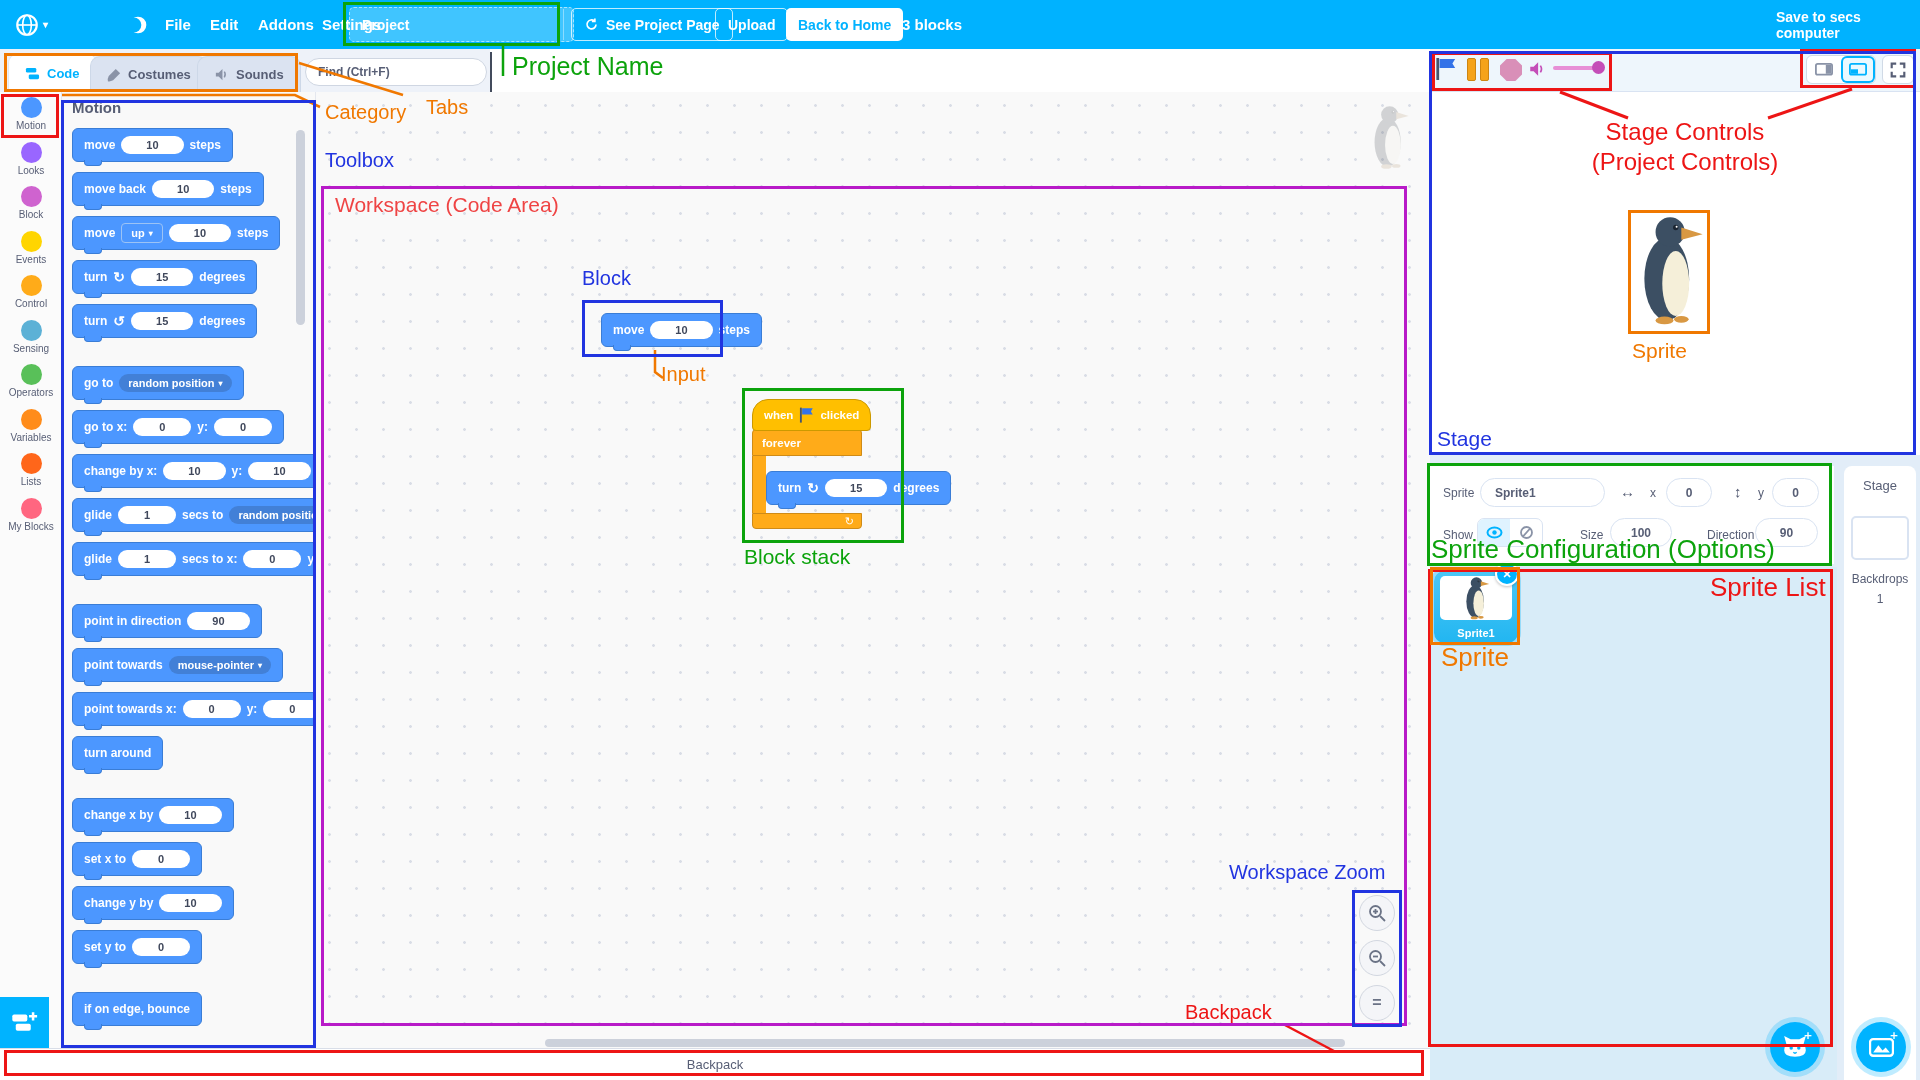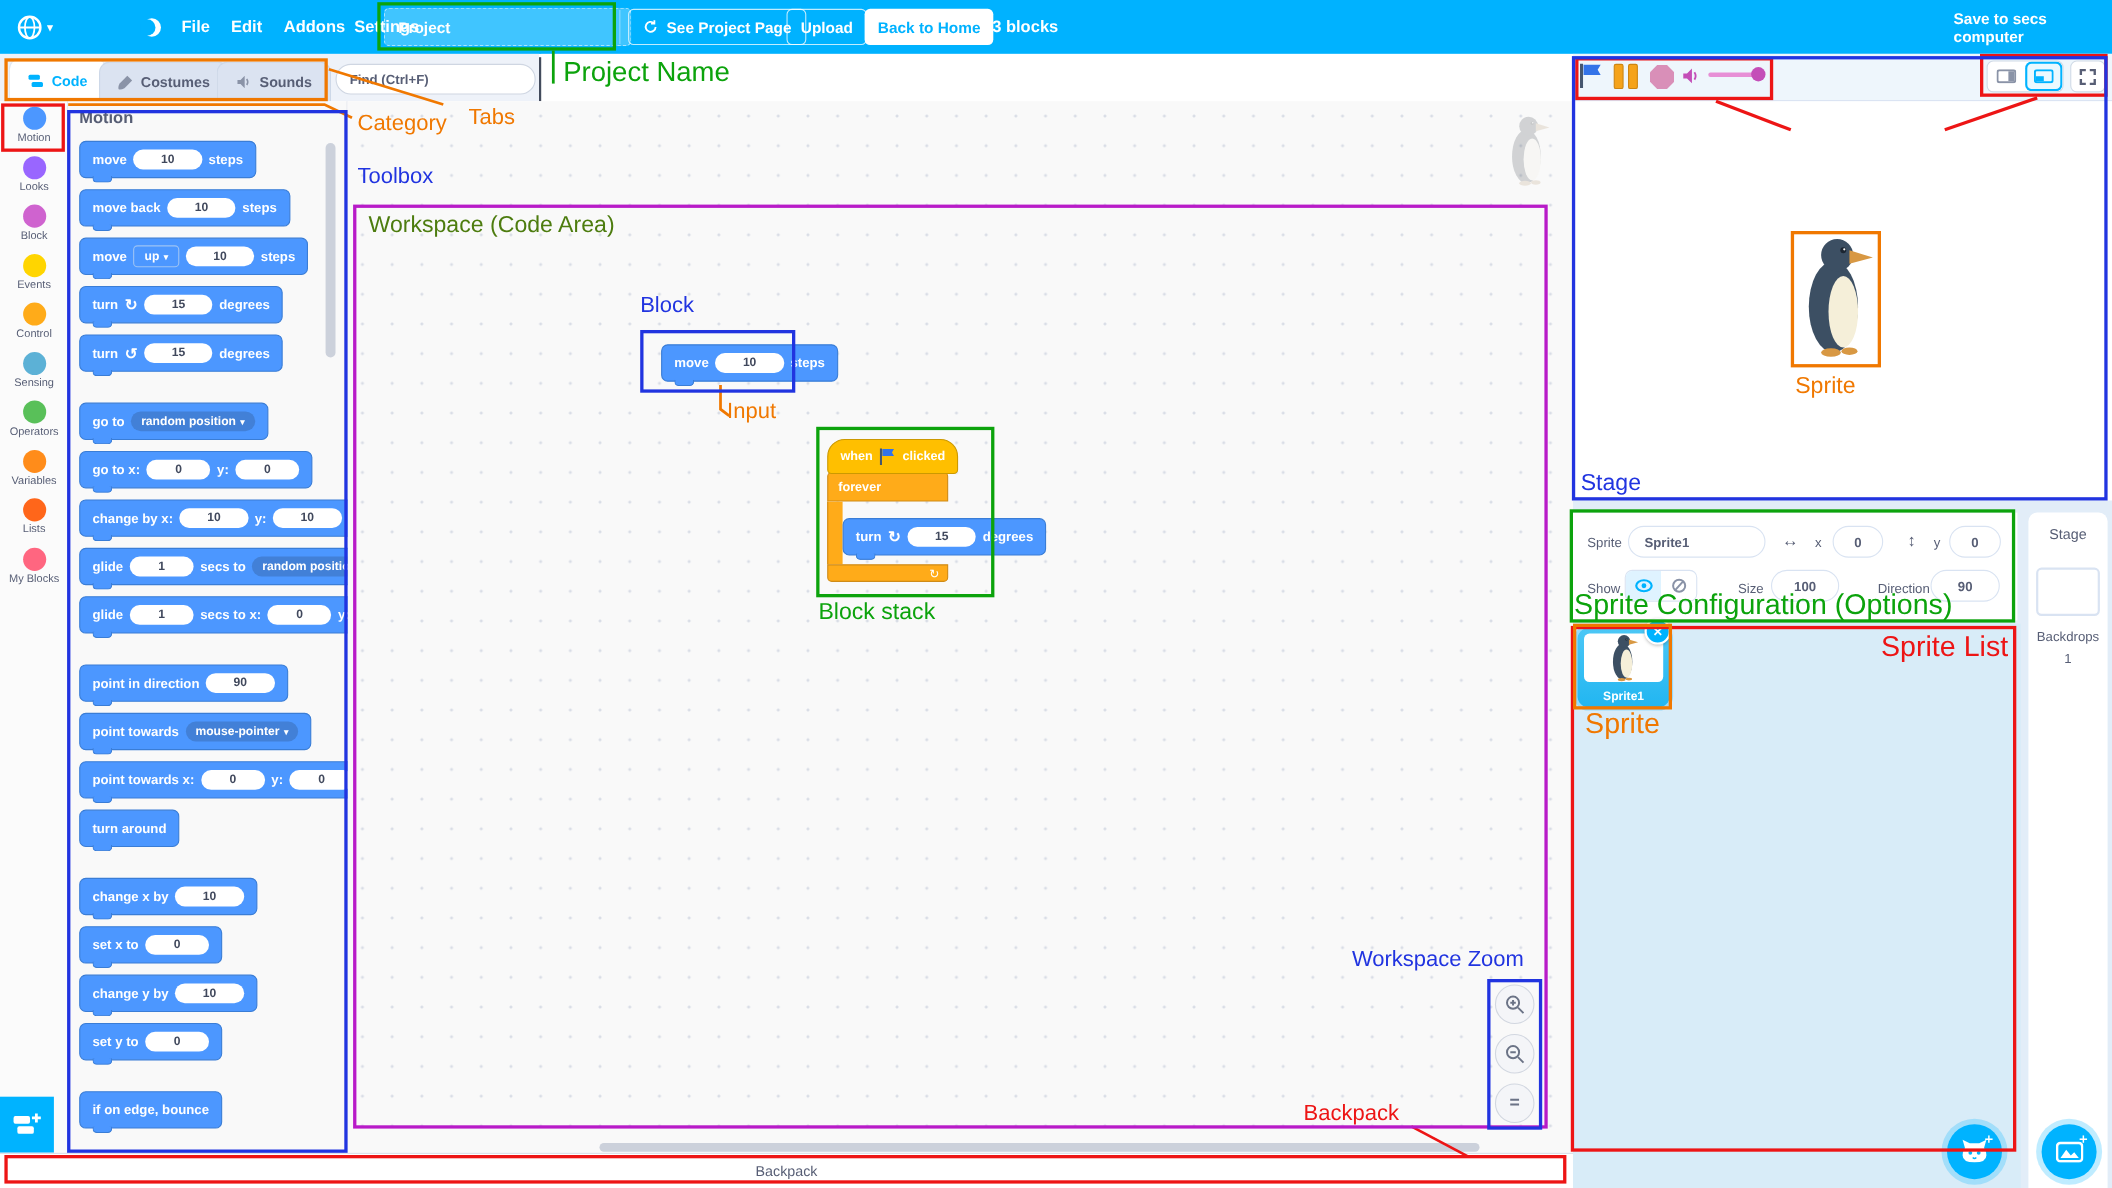--- a/index.html
+++ b/index.html
@@ -558,24 +558,28 @@
   <div class="ann-box" style="left: 1427px; top: 463px; width: 405px; height: 103px; border-color: rgb(12, 163, 12); color: rgb(12, 163, 12);"></div>
   <div class="ann-box" style="left: 1428px; top: 569px; width: 405px; height: 478px; border-color: rgb(237, 21, 21); color: rgb(237, 21, 21);"></div>
   <div class="ann-box" style="left: 1430px; top: 567px; width: 90px; height: 78px; border-color: rgb(240, 120, 0); color: rgb(240, 120, 0);"></div>
   <div class="ann-box" style="left: 1352px; top: 890px; width: 50px; height: 137px; border-color: rgb(33, 52, 224); color: rgb(33, 52, 224);"></div>
   <div class="ann-box" style="left: 4px; top: 1050px; width: 1420px; height: 26px; border-color: rgb(237, 21, 21); color: rgb(237, 21, 21);"></div>
 
   <div class="ann-label" style="left: 512px; top: 52px; font-size: 25px; border-color: rgb(12, 163, 12); color: rgb(12, 163, 12);">Project Name</div>
   <div class="ann-label" style="left: 426px; top: 96px; font-size: 20px; border-color: rgb(240, 120, 0); color: rgb(240, 120, 0);">Tabs</div>
   <div class="ann-label" style="left: 325px; top: 101px; font-size: 20px; border-color: rgb(240, 120, 0); color: rgb(240, 120, 0);">Category</div>
   <div class="ann-label" style="left: 325px; top: 149px; font-size: 20px; border-color: rgb(33, 52, 224); color: rgb(33, 52, 224);">Toolbox</div>
-  <div class="ann-label" style="left: 335px; top: 193px; font-size: 21px; border-color: rgb(184, 27, 200); color: #4d7c0f;">Workspace (Code Area)</div>
+  <div class="ann-label" style="left: 335px; top: 193px; font-size: 21px; border-color: rgb(184, 27, 200); color: #ef4444;">Workspace (Code Area)</div>
   <div class="ann-label" style="left: 582px; top: 267px; font-size: 20px; border-color: rgb(33, 52, 224); color: rgb(33, 52, 224);">Block</div>
   <div class="ann-label" style="left: 661px; top: 363px; font-size: 20px; border-color: rgb(240, 120, 0); color: rgb(240, 120, 0);">Input</div>
   <div class="ann-label" style="left: 744px; top: 545px; font-size: 21px; border-color: rgb(12, 163, 12); color: rgb(12, 163, 12);">Block stack</div>
+  <div class="ann-label" style="left: 1560px; top: 117px; width: 250px; text-align: center; font-size: 24px; line-height: 1.25; border-color: rgb(237, 21, 21); color: rgb(237, 21, 21);">
+    <div>Stage Controls</div>
+    <div>(Project Controls)</div>
+  </div>
   <div class="ann-label" style="left: 1632px; top: 339px; font-size: 21px; border-color: rgb(240, 120, 0); color: rgb(240, 120, 0);">Sprite</div>
   <div class="ann-label" style="left: 1437px; top: 427px; font-size: 21px; border-color: rgb(33, 52, 224); color: rgb(33, 52, 224);">Stage</div>
   <div class="ann-label" style="left: 1431px; top: 534px; font-size: 26px; border-color: rgb(12, 163, 12); color: rgb(12, 163, 12);">Sprite Configuration (Options)</div>
   <div class="ann-label" style="left: 1710px; top: 572px; font-size: 26px; border-color: rgb(237, 21, 21); color: rgb(237, 21, 21);">Sprite List</div>
   <div class="ann-label" style="left: 1441px; top: 642px; font-size: 26px; border-color: rgb(240, 120, 0); color: rgb(240, 120, 0);">Sprite</div>
   <div class="ann-label" style="left: 1229px; top: 861px; font-size: 20px; border-color: rgb(33, 52, 224); color: rgb(33, 52, 224);">Workspace Zoom</div>
   <div class="ann-label" style="left: 1185px; top: 1001px; font-size: 20px; border-color: rgb(237, 21, 21); color: rgb(237, 21, 21);">Backpack</div>
 
 </div>
 

